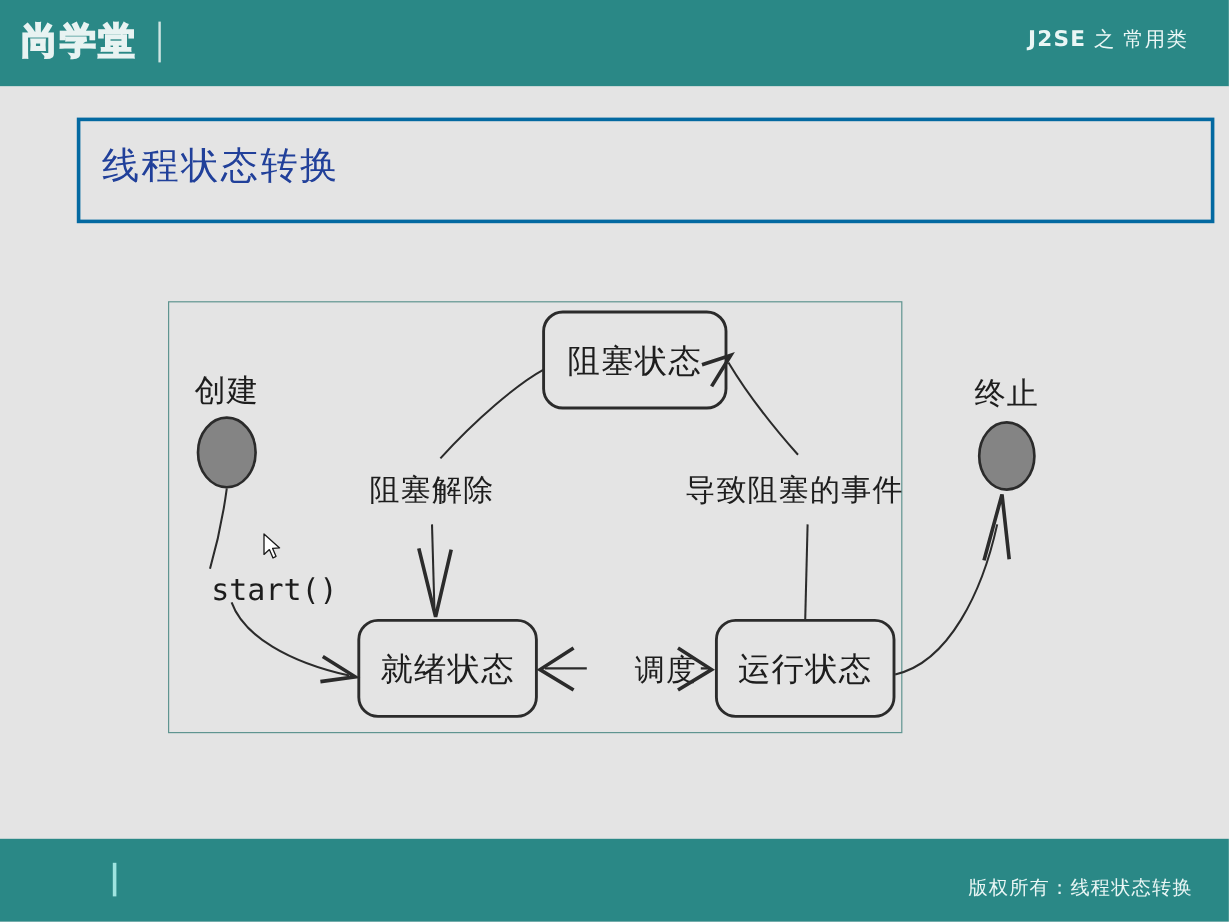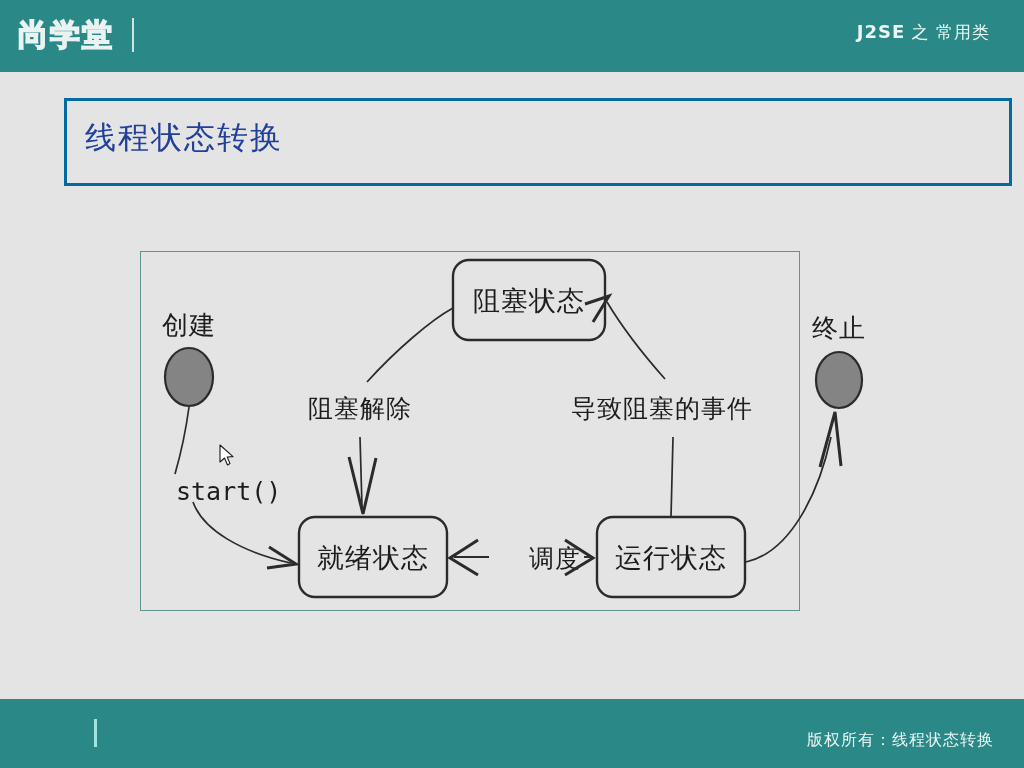--- a/index.html
+++ b/index.html
@@ -88,21 +88,21 @@
     font-size: 31px;
     color: #21409a;
     letter-spacing: 2px;
     font-family: "DejaVu Serif", "Liberation Serif", serif;
   }
 
   
   #diagram-frame {
     position: absolute;
     left: 140px; top: 179px;
-    width: 660px; height: 360px;
+    width: 612px; height: 360px;
     border: 1px solid #5f9490;
     box-sizing: border-box;
     background: #e4e4e4;
   }
   #diagram-svg {
     position: absolute;
     left: 0; top: 0;
   }
 
   

